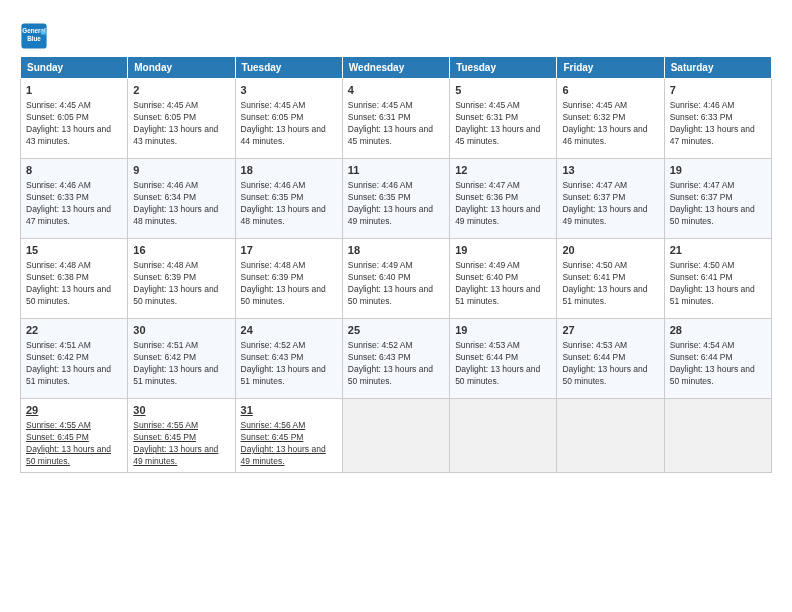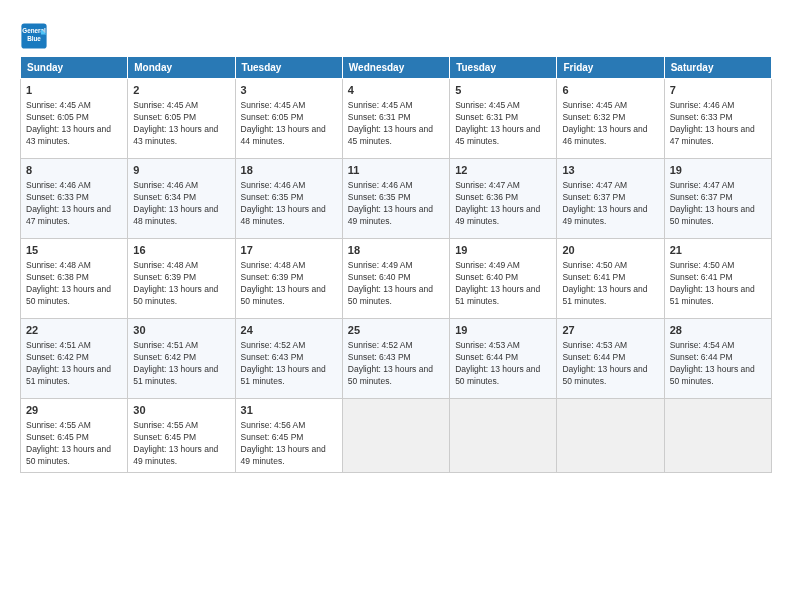--- a/index.html
+++ b/index.html
@@ -81,20 +81,21 @@
       background: #f5f8fc;
     }
     .day-num {
       font-size: 11px;
       font-weight: bold;
       display: block;
       margin-bottom: 2px;
     }
     .last-row td {
       height: 65px;
+      text-decoration: underline;
     }
     .empty-cell {
       background: #f0f0f0 !important;
     }
   </style>
 </head>
 <body>
 
 <div class="page">
   <div class="header-row">

